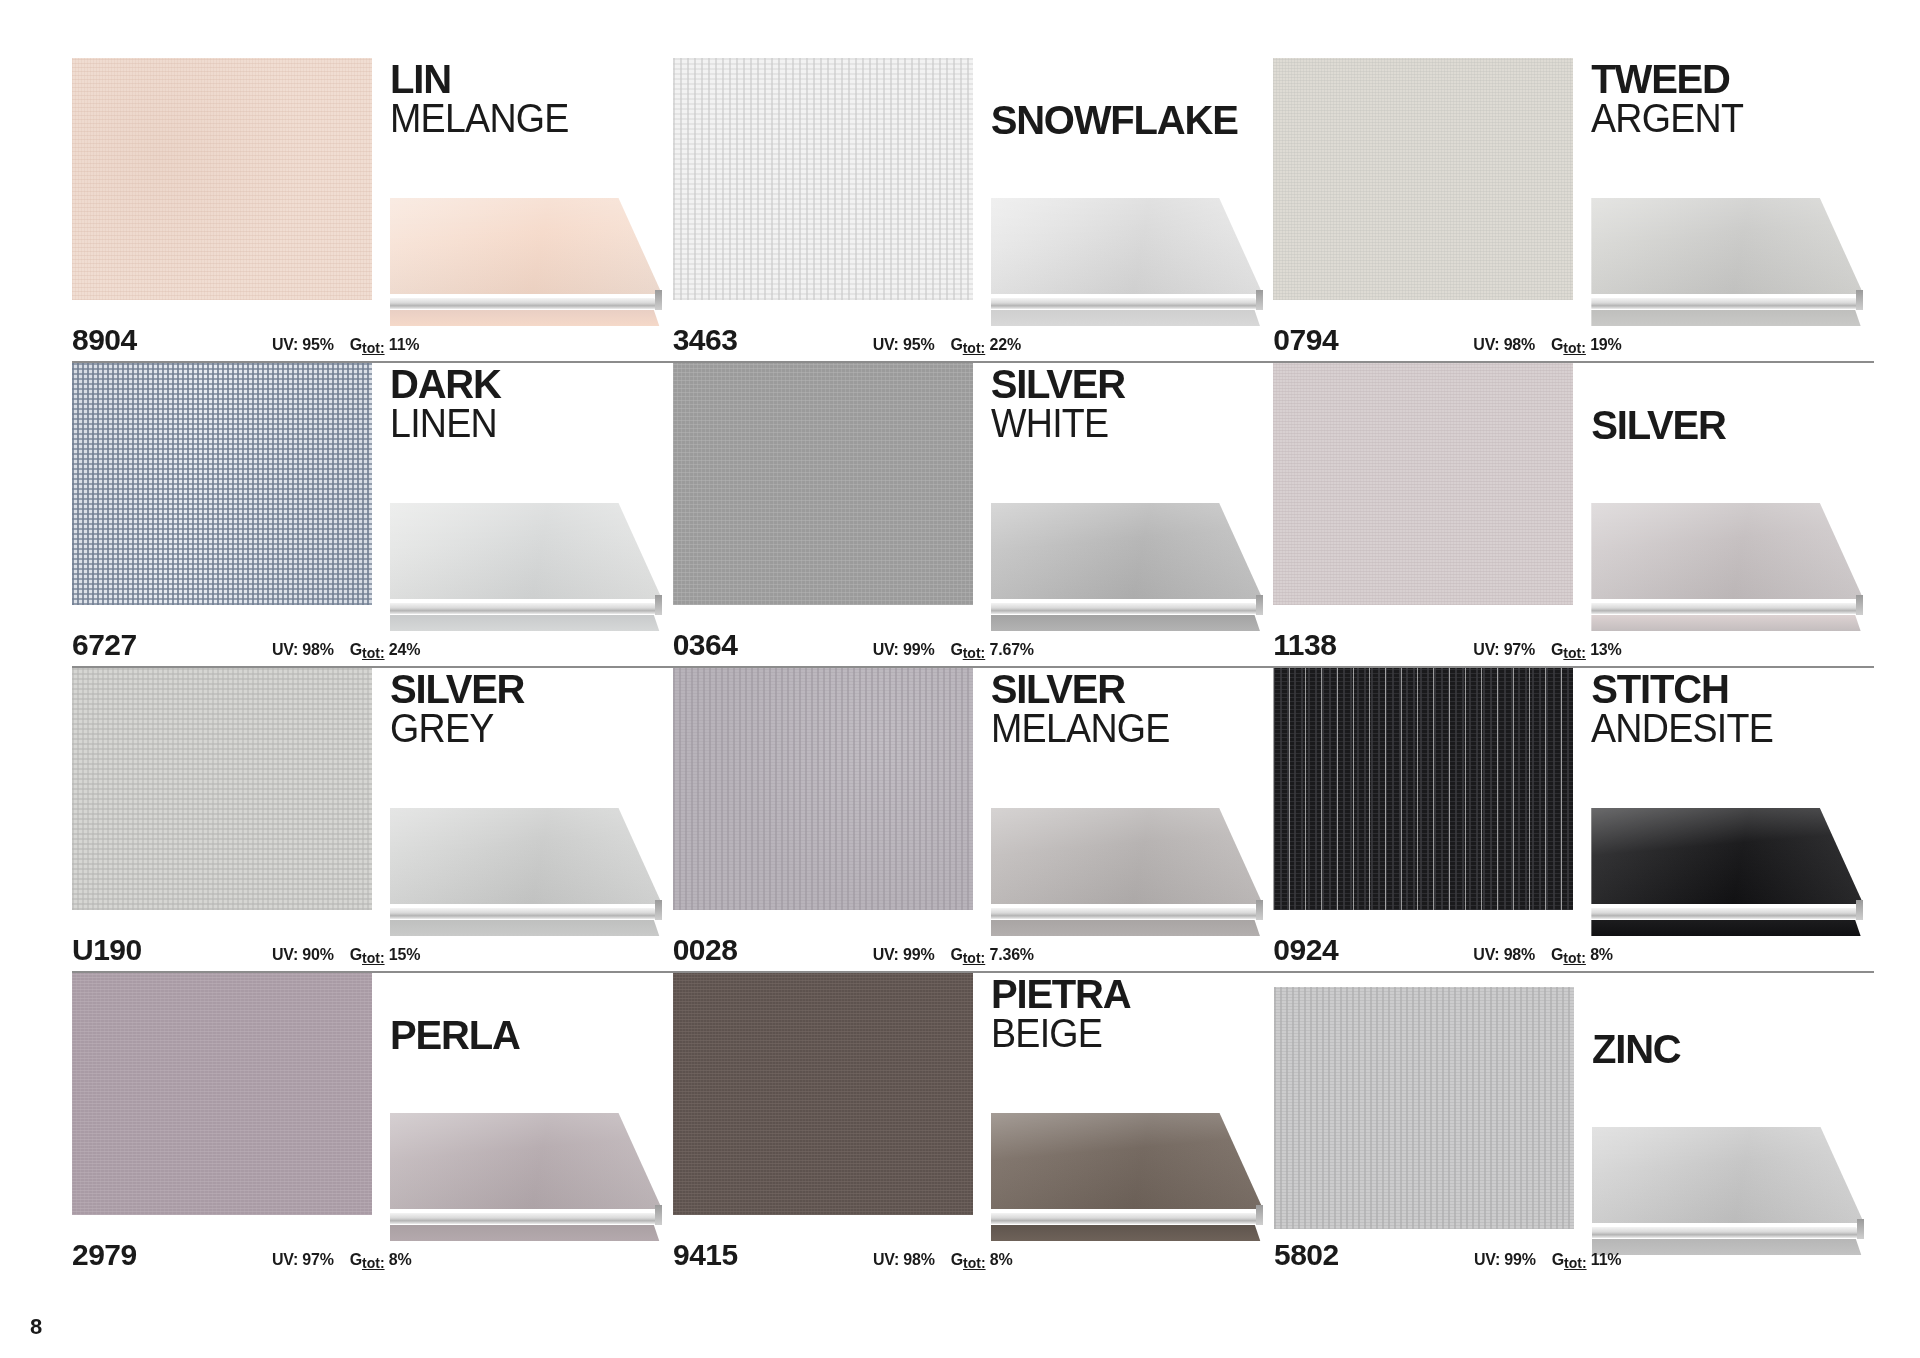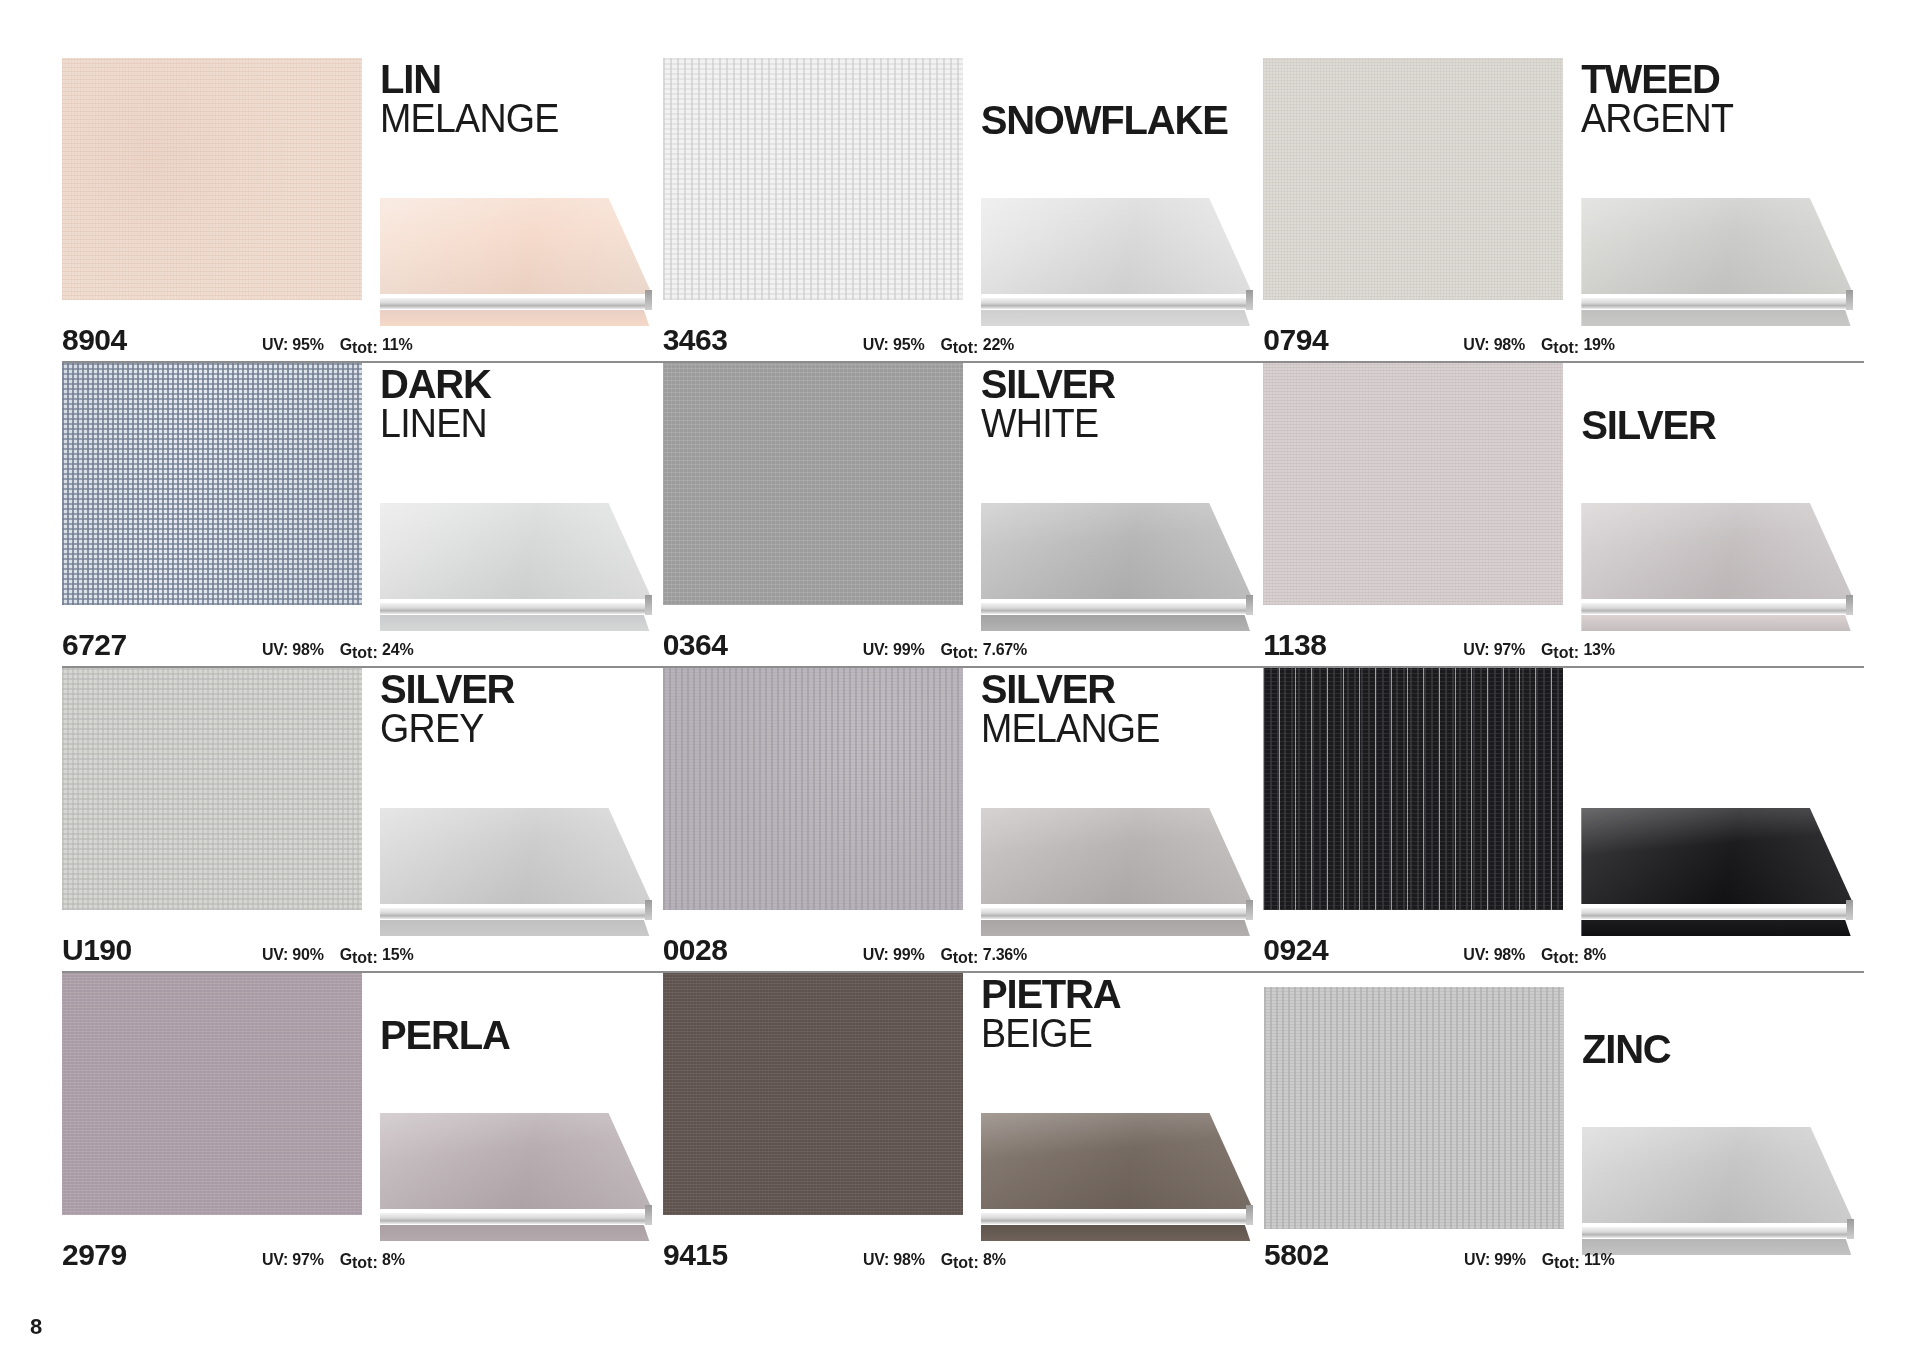--- a/index.html
+++ b/index.html
@@ -20,21 +20,21 @@
   .page {
     position: absolute;
     left: 0; top: 0;
     width: 1920px;
     height: 1358px;
     background: #fff;
   }
 
   .grid {
     position: absolute;
-    left: 46px;
+    left: 56px;
     top: 58px;
     width: 1802px;
     padding-left: 16px;
   }
 
   .row {
     display: flex;
     width: 100%;
     height: 305px;
     position: relative;
@@ -185,26 +185,27 @@
   .metrics {
     display: flex;
     align-items: baseline;
     gap: 16px;
     font-weight: 700;
     font-size: 16px;
     letter-spacing: -0.2px;
   }
   .metrics .m { white-space: nowrap; }
   .metrics sub {
-    font-size: 16px;
+    font-size: 14px;
     font-weight: 700;
     vertical-align: baseline;
     position: relative;
     bottom: -3px;
     letter-spacing: 0;
+    text-decoration: underline;
   }
 
   .page-number {
     position: absolute;
     left: 30px;
     bottom: 18px;
     font-weight: 700;
     font-size: 22px;
   }
 </style>
@@ -482,20 +483,24 @@
         <div class="cell">
       <div class="cell-inner">
         <div class="swatch">
           <div class="tex" style="background-color:#1a1a1c;
         background-image:
           repeating-linear-gradient(90deg, #d8d8d8aa 0px, #d8d8d8aa 1px, transparent 1px, transparent 16px),
           repeating-linear-gradient(90deg, #3a3a3ecc 0px, #3a3a3ecc 2px, transparent 2px, transparent 7px),
           repeating-linear-gradient(0deg, #3a3a3e99 0px, #3a3a3e99 1px, transparent 1px, transparent 4px);"></div>
         </div>
         <div class="right">
+          <div class="title ">
+            <span class="t1">STITCH</span>
+            <span class="t2">ANDESITE</span>
+          </div>
           <div class="render">
             <div class="canopy" style="background:linear-gradient(100deg, #2a2a2c 0%, #101012 55%, #2a2a2c 100%);">
               <div class="sheen"></div>
             </div>
             <div class="gap"></div>
             <div class="bar"></div>
             <div class="valance" style="background:linear-gradient(180deg, #1c1c1e 0%, #101012 100%);"></div>
             <div class="endcap"></div>
           </div>
         </div>

